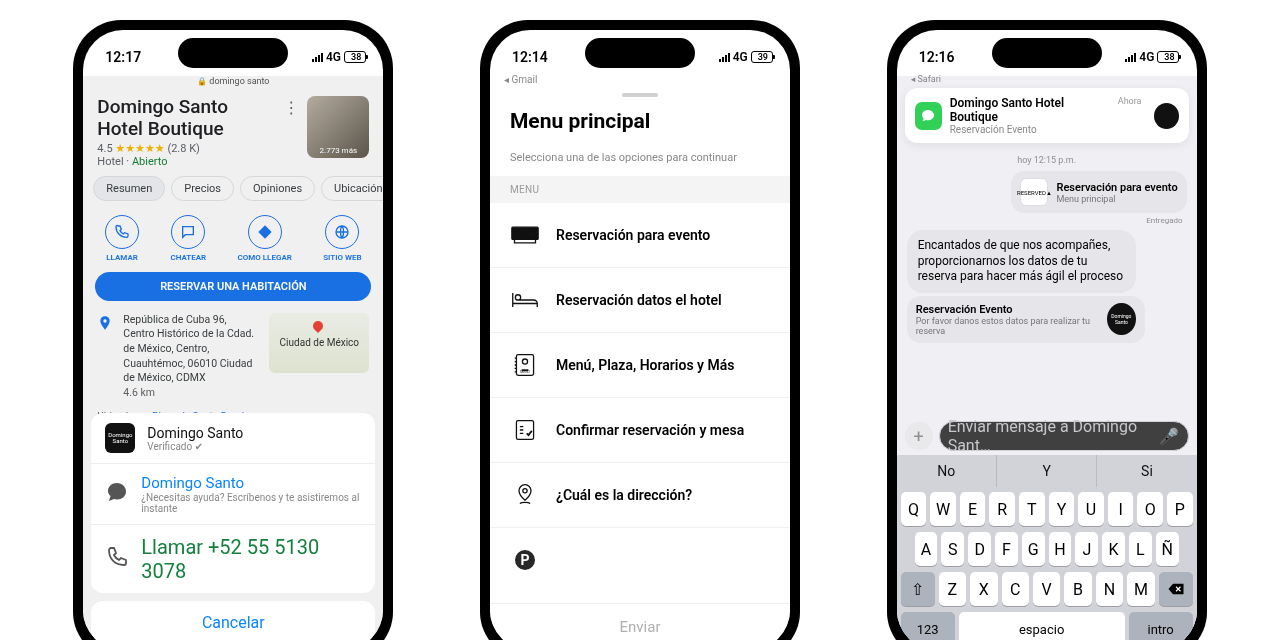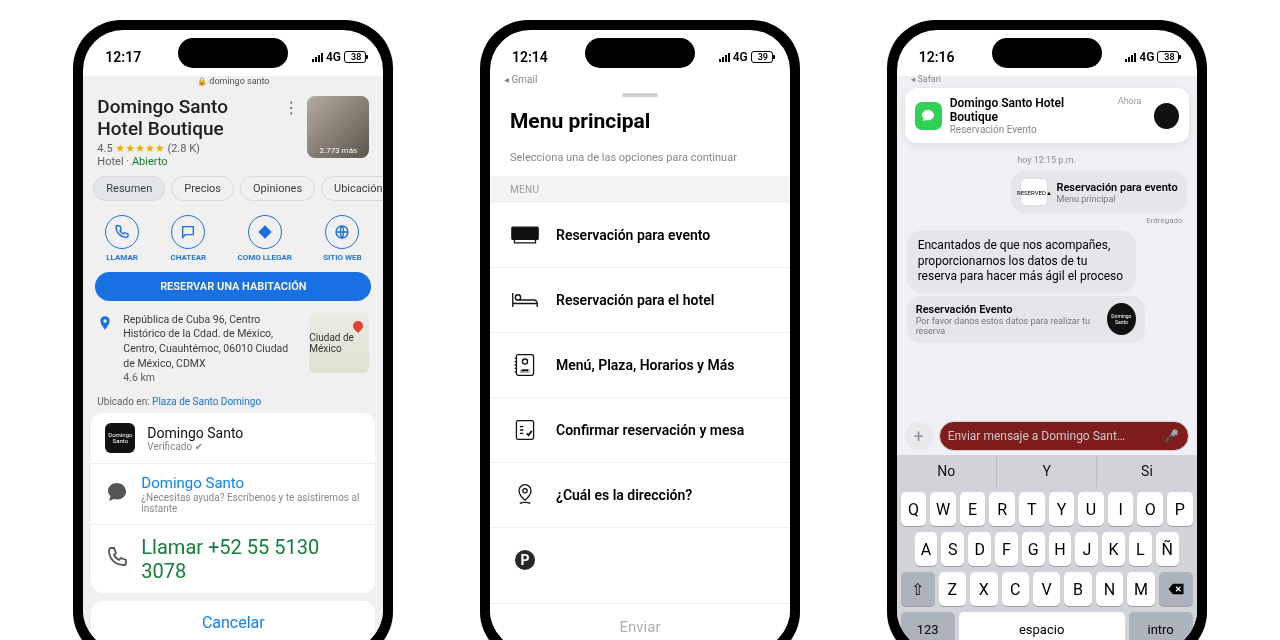--- a/index.html
+++ b/index.html
@@ -33,21 +33,21 @@
   .chip{border:1px solid #dadce0;border-radius:16px;padding:5px 12px;font-size:11px;color:#3c4043;white-space:nowrap;}
   .chip.sel{background:#e8eaed;}
   .p1-actions{display:flex;justify-content:space-around;padding:10px 6px 6px;}
   .act{display:flex;flex-direction:column;align-items:center;gap:4px;color:#1a73e8;font-size:8px;font-weight:600;}
   .act .circ{width:34px;height:34px;border:1px solid #1a73e8;border-radius:50%;display:flex;align-items:center;justify-content:center;}
   .act svg{width:16px;height:16px;stroke:#1a73e8;fill:none;stroke-width:2;}
   .bigbtn{margin:4px 12px;background:#1a73e8;color:#fff;border-radius:18px;text-align:center;padding:8px;font-size:11px;font-weight:600;}
   .addr{display:flex;gap:10px;padding:8px 14px;align-items:flex-start;}
   .addr-text{font-size:10.5px;color:#3c4043;line-height:1.4;flex:1;}
   .addr-km{color:#5f6368;}
-  .miniMap{width:60px;height:60px;border-radius:6px;background:linear-gradient(#eef1e8,#e2e7d5);position:relative;font-size:10px;color:#333;display:flex;align-items:center;justify-content:center;}
+  .miniMap{width:100px;height:60px;border-radius:6px;background:linear-gradient(#eef1e8,#e2e7d5);position:relative;font-size:10px;color:#333;display:flex;align-items:center;justify-content:center;}
   .pinred{position:absolute;top:8px;left:44px;width:10px;height:10px;background:#ea4335;border-radius:50% 50% 50% 0;transform:rotate(-45deg);}
   .loc-in{font-size:10px;color:#5f6368;padding:2px 14px 6px;}
   .link{color:#1a73e8;}
   
   .dim{position:absolute;inset:0;background:rgba(0,0,0,0.02);}
   .sheet{position:absolute;left:8px;right:8px;bottom:6px;}
   .card{background:#fff;border-radius:12px;margin-bottom:8px;overflow:hidden;}
   .srow{display:flex;align-items:center;gap:12px;padding:10px 14px;}
   .srow + .srow{border-top:1px solid #ececec;}
   .slogo{width:30px;height:30px;border-radius:6px;background:#111;color:#fff;font-size:6px;display:flex;align-items:center;justify-content:center;text-align:center;line-height:1;}
@@ -91,21 +91,21 @@
   .ico-res{width:28px;height:28px;border-radius:6px;background:#fff;border:1px solid #ddd;display:flex;align-items:center;justify-content:center;font-size:6px;}
   .bubt{font-size:11px;font-weight:600;}
   .bubs{font-size:9px;color:#777;}
   .deliv{text-align:right;font-size:8px;color:#8e8e93;margin:1px 4px 5px 0;}
   .in{display:flex;margin:3px 0;}
   .bubble{background:#e5e5ea;border-radius:16px;padding:8px 11px;font-size:12px;line-height:1.3;max-width:82%;}
   .richcard{background:#e5e5ea;border-radius:14px;padding:7px 9px;display:flex;gap:8px;align-items:center;max-width:85%;margin-left:0;}
   .rlogo{width:32px;height:32px;border-radius:50%;background:#111;display:flex;align-items:center;justify-content:center;color:#fff;font-size:5px;text-align:center;}
   .compose{display:flex;align-items:center;gap:6px;padding:4px 8px 4px;}
   .plus{width:28px;height:28px;border-radius:50%;background:#e9e9eb;color:#8e8e93;font-size:18px;display:flex;align-items:center;justify-content:center;}
-  .field{flex:1;height:30px;border:1px solid #d1d1d6;border-radius:16px;background:#7f1d1d;display:flex;align-items:center;padding:4px 8px;font-size:12px;color:#c7c7cc;justify-content:space-between;}
+  .field{flex:1;height:30px;border:1px solid #d1d1d6;border-radius:16px;background:#404040;display:flex;align-items:center;padding:4px 8px;font-size:16px;color:#c7c7cc;justify-content:space-between;}
   .mic{color:#8e8e93;}
   
   .qt{display:flex;background:#d1d3d9;}
   .qt div{flex:1;text-align:center;padding:8px 0;font-size:14px;color:#111;}
   .qt div+div{border-left:1px solid #b9bbc0;}
   
   .kb{background:#d1d3d9;padding:5px 4px 4px;}
   .krow{display:flex;gap:4px;justify-content:center;margin-bottom:6px;}
   .key{background:#fff;border-radius:5px;height:34px;flex:1;display:flex;align-items:center;justify-content:center;font-size:16px;box-shadow:0 1px 0 rgba(0,0,0,0.25);}
   .krow.r2{padding:0 14px;}
@@ -278,21 +278,21 @@
             </svg>
           </span>
         <span class="mtext">Reservación para evento</span>
       </div>
       <div class="mrow">
         <span class="micon">
             <svg viewBox="0 0 32 24">
               <path d="M2 4v16M2 16h28v4M6 12h20a4 4 0 014 4M8 12a3 3 0 100-6 3 3 0 000 6z"></path>
             </svg>
           </span>
-        <span class="mtext">Reservación para el hotel</span>
+        <span class="mtext">Reservación datos el hotel</span>
       </div>
       <div class="mrow">
         <span class="micon">
             <svg viewBox="0 0 28 28">
               <rect x="4" y="2" width="20" height="24" rx="2"></rect>
               <path d="M4 6h-2M4 10h-2M4 14h-2M4 18h-2M4 22h-2"></path>
               <circle cx="14" cy="10" r="3"></circle>
               <path d="M10 20h8" stroke-width="2"></path>
               <text x="14" y="23" font-size="4" text-anchor="middle" fill="#111" stroke="none">MENU</text>
             </svg>

